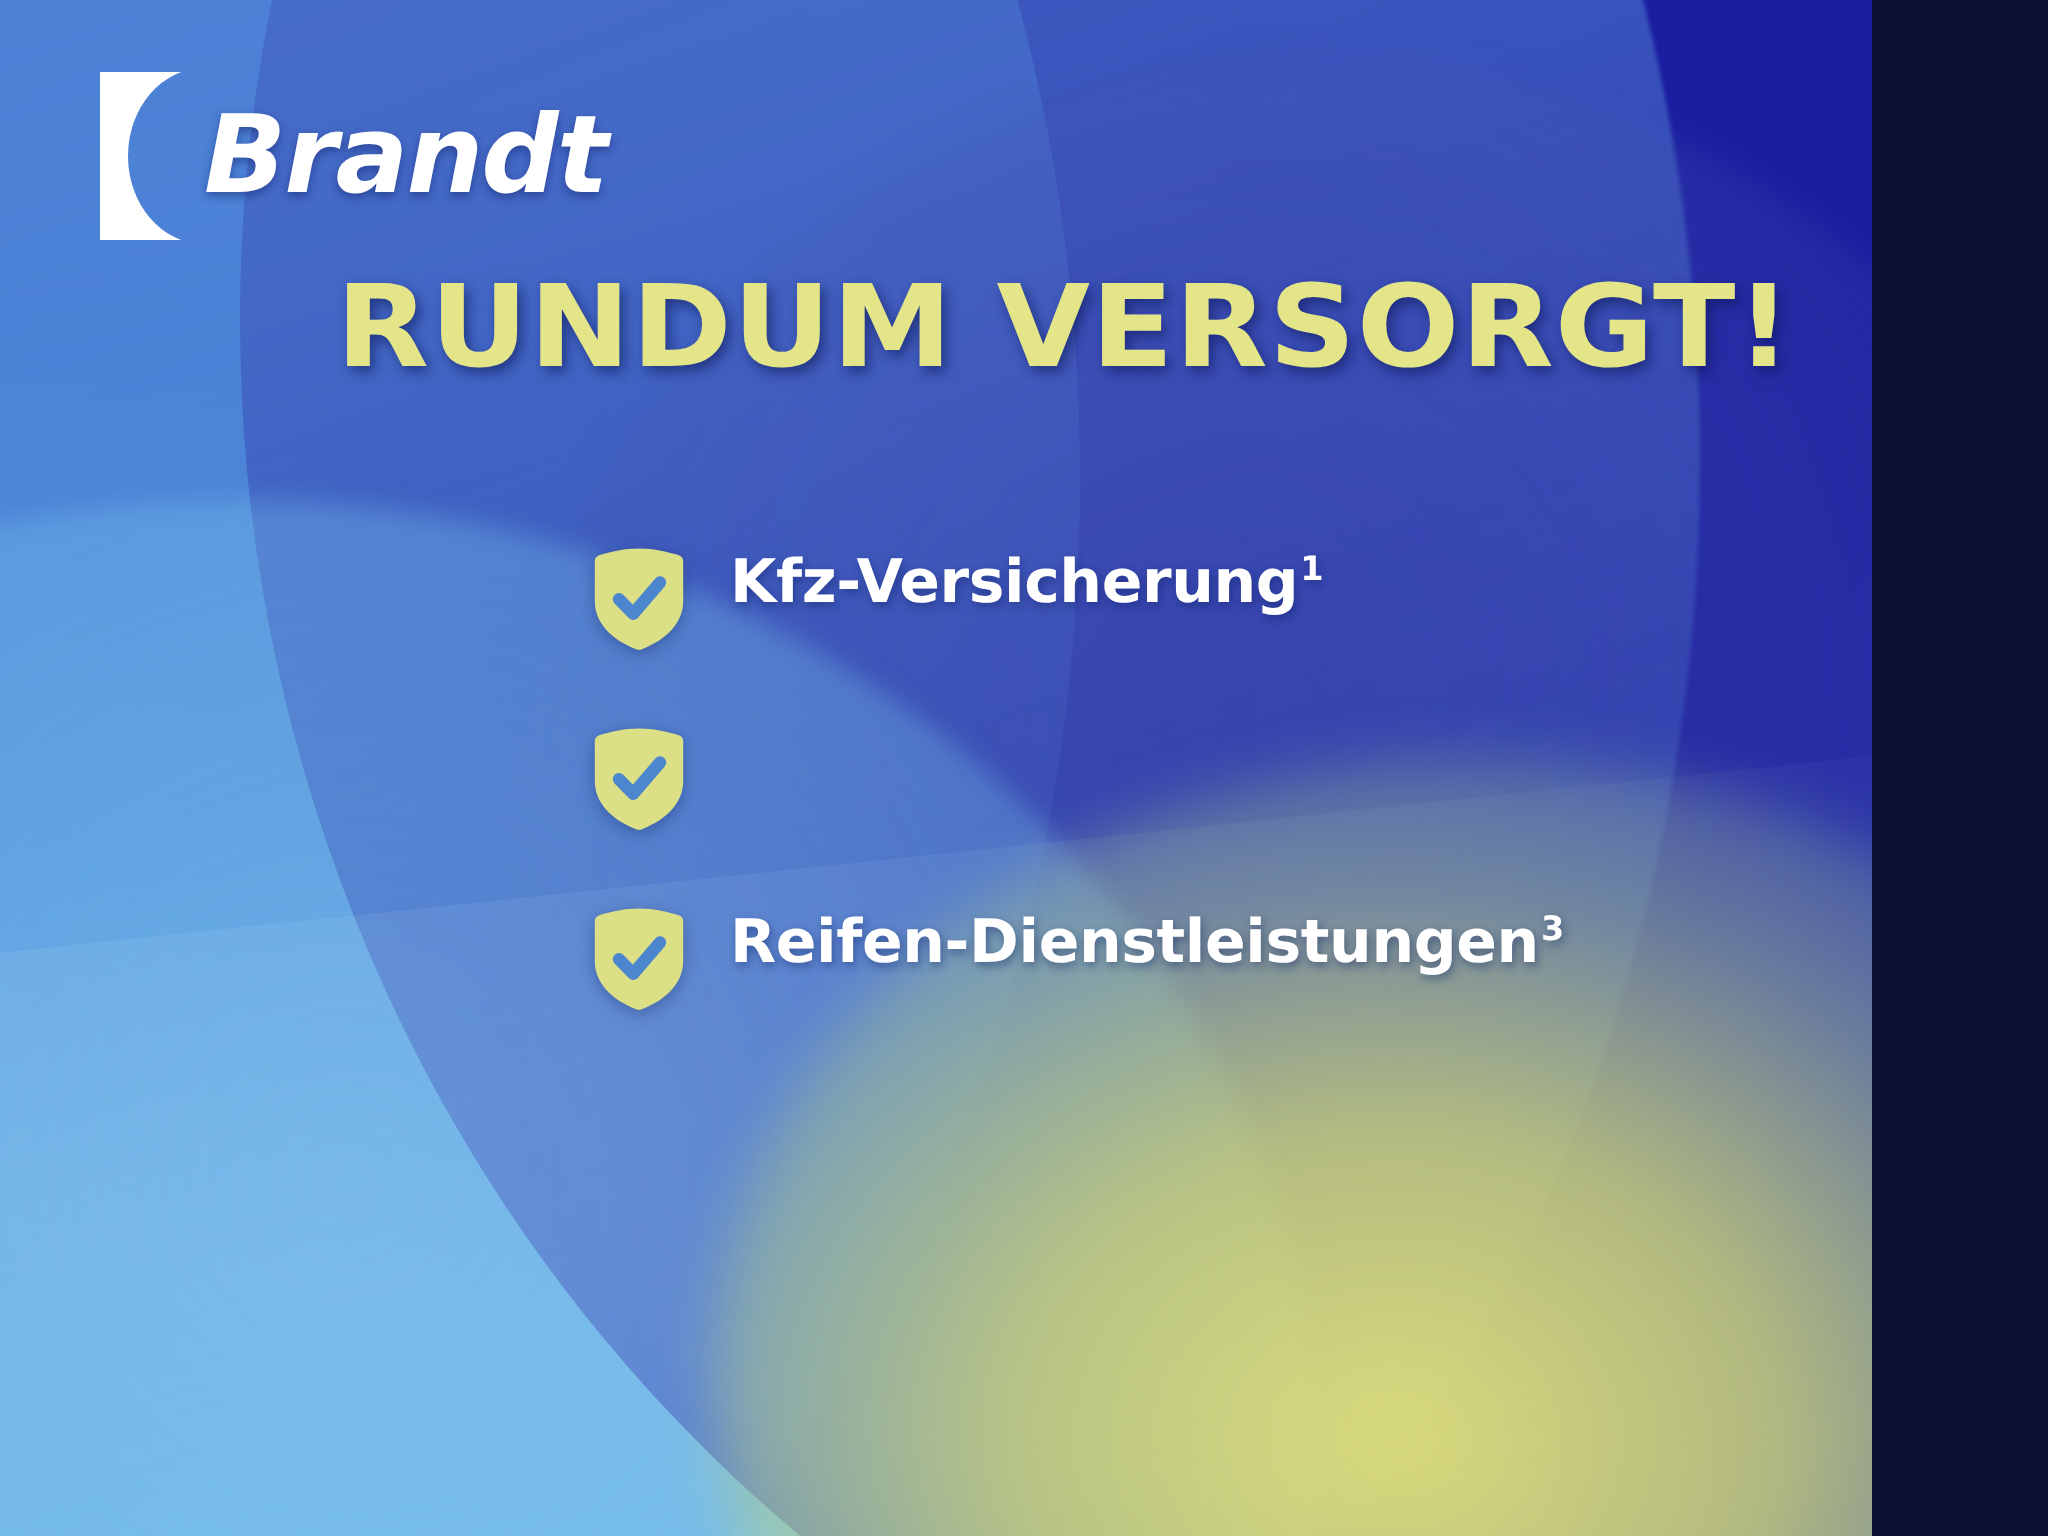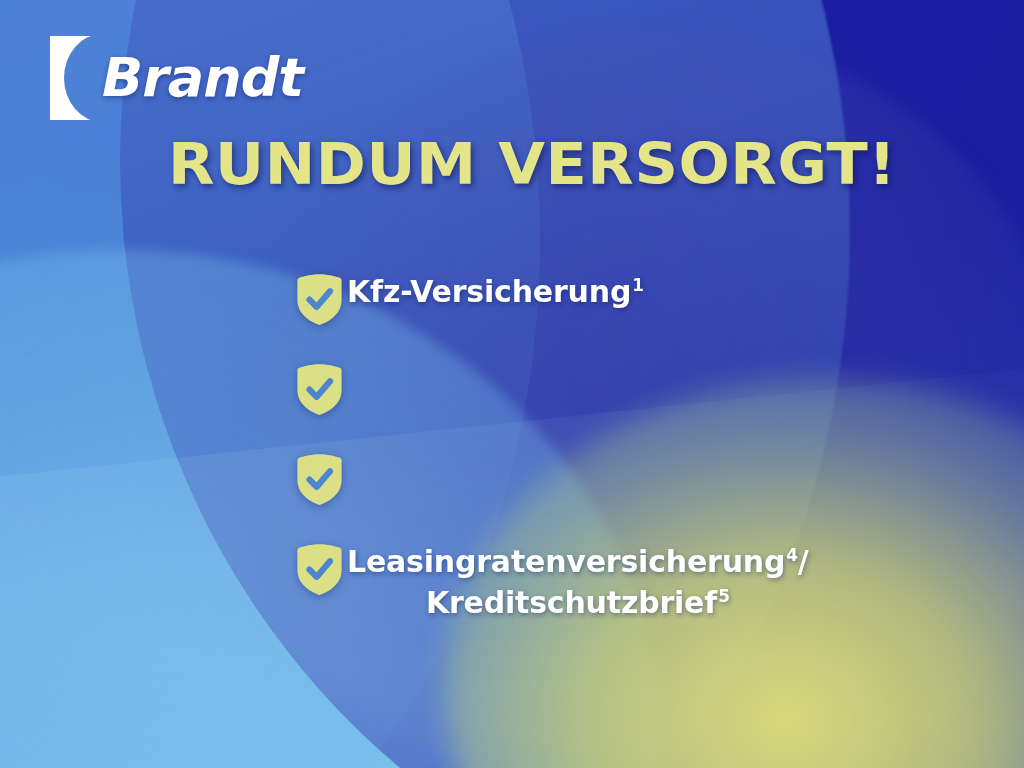--- a/index.html
+++ b/index.html
@@ -8,21 +8,21 @@
     padding: 0;
     background: #0b1030;
   }
   body {
     font-family: "Liberation Sans", "DejaVu Sans", sans-serif;
   }
 
   
   #stage {
     position: relative;
-    width: 1024px;
+    width: 936px;
     height: 768px;
     overflow: hidden;
     
     background:
       linear-gradient(175deg,
         #2f55c4 0%,
         #2f5fc9 16%,
         #3a74cf 34%,
         #4a8ed8 52%,
         #5aa5e2 68%,
@@ -196,22 +196,21 @@
     position: absolute;
     left: 296px;
     top: 272px;
     display: flex;
     flex-direction: column;
     gap: 36px;
   }
   .bullet {
     display: flex;
     align-items: flex-start;
-    gap: 4px;
-    text-align: center;
+    gap: 22px;
   }
   .shield {
     width: 47px;
     height: 53px;
     flex: none;
     margin-top: 1px;
     filter: drop-shadow(0 2px 4px rgba(10,25,90,0.35));
   }
   .bullet-text {
     font-family: "DejaVu Sans", sans-serif;
@@ -278,28 +277,21 @@
           <path d="M23.5 1.2 C16 1.2 8.5 3.0 3.6 4.6 C2.2 5.0 1.4 6.2 1.4 7.6 L1.4 27.5 C1.4 38.0 9.2 46.6 22.0 51.6 C22.9 52.0 24.1 52.0 25.0 51.6 C37.8 46.6 45.6 38.0 45.6 27.5 L45.6 7.6 C45.6 6.2 44.8 5.0 43.4 4.6 C38.5 3.0 31.0 1.2 23.5 1.2 Z" fill="#dbdf85"></path>
           <path d="M13.5 26.6 L20.6 33.9 L34.0 18.2" fill="none" stroke="#4b86cf" stroke-width="6.2" stroke-linecap="round" stroke-linejoin="round"></path>
         </svg>
       </div>
 
       <div class="bullet">
         <svg class="shield" viewBox="0 0 47 53" aria-hidden="true">
           <path d="M23.5 1.2 C16 1.2 8.5 3.0 3.6 4.6 C2.2 5.0 1.4 6.2 1.4 7.6 L1.4 27.5 C1.4 38.0 9.2 46.6 22.0 51.6 C22.9 52.0 24.1 52.0 25.0 51.6 C37.8 46.6 45.6 38.0 45.6 27.5 L45.6 7.6 C45.6 6.2 44.8 5.0 43.4 4.6 C38.5 3.0 31.0 1.2 23.5 1.2 Z" fill="#dbdf85"></path>
           <path d="M13.5 26.6 L20.6 33.9 L34.0 18.2" fill="none" stroke="#4b86cf" stroke-width="6.2" stroke-linecap="round" stroke-linejoin="round"></path>
         </svg>
-      </div>
-
-      <div class="bullet">
-        <svg class="shield" viewBox="0 0 47 53" aria-hidden="true">
-          <path d="M23.5 1.2 C16 1.2 8.5 3.0 3.6 4.6 C2.2 5.0 1.4 6.2 1.4 7.6 L1.4 27.5 C1.4 38.0 9.2 46.6 22.0 51.6 C22.9 52.0 24.1 52.0 25.0 51.6 C37.8 46.6 45.6 38.0 45.6 27.5 L45.6 7.6 C45.6 6.2 44.8 5.0 43.4 4.6 C38.5 3.0 31.0 1.2 23.5 1.2 Z" fill="#dbdf85"></path>
-          <path d="M13.5 26.6 L20.6 33.9 L34.0 18.2" fill="none" stroke="#4b86cf" stroke-width="6.2" stroke-linecap="round" stroke-linejoin="round"></path>
-        </svg>
         <div class="bullet-text">
-          <span>Leasingratenversicherung</span><sup>4</sup><span>/</span><br>
-          <span>Kreditschutzbrief</span><sup>5</sup>
+          <span>Reifen-Dienstleistungen</span><sup>3</sup>
         </div>
       </div>
+
 
     </div>
   </div>
 </div>
 
 </body></html>

